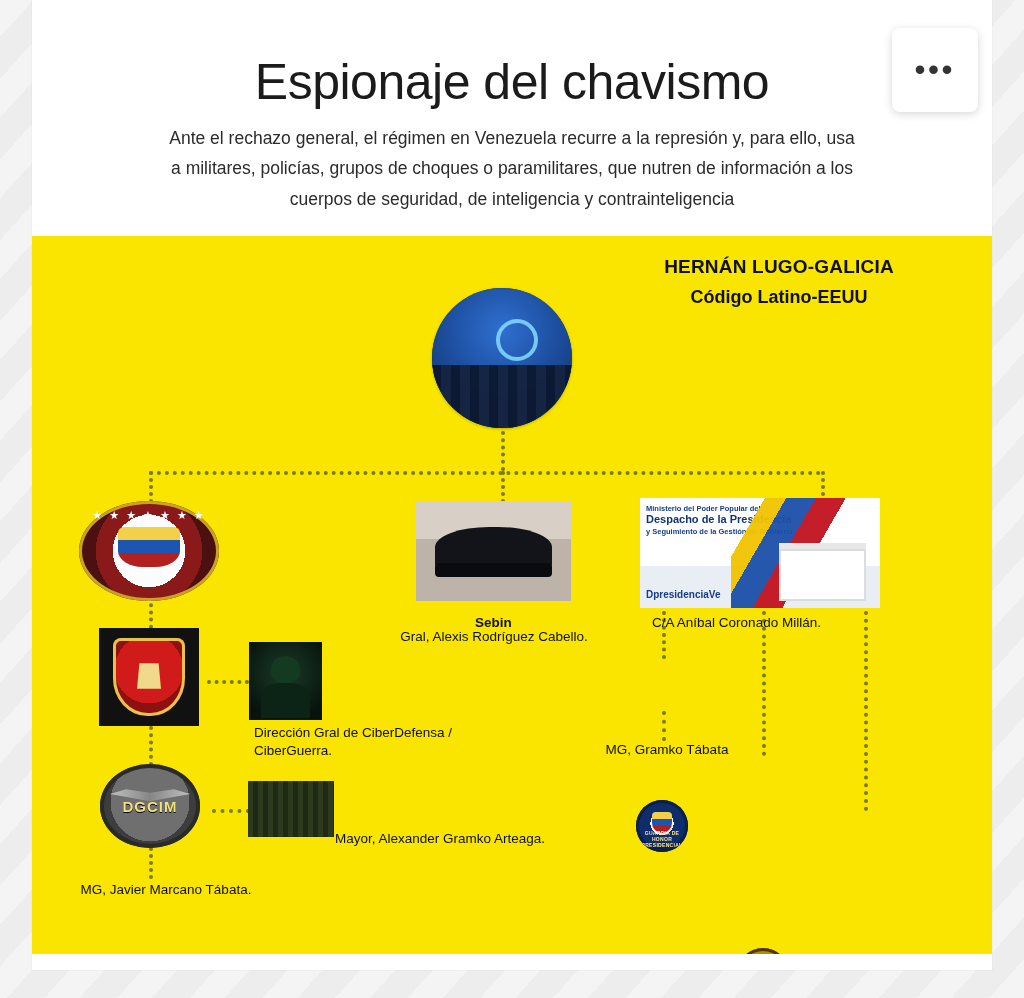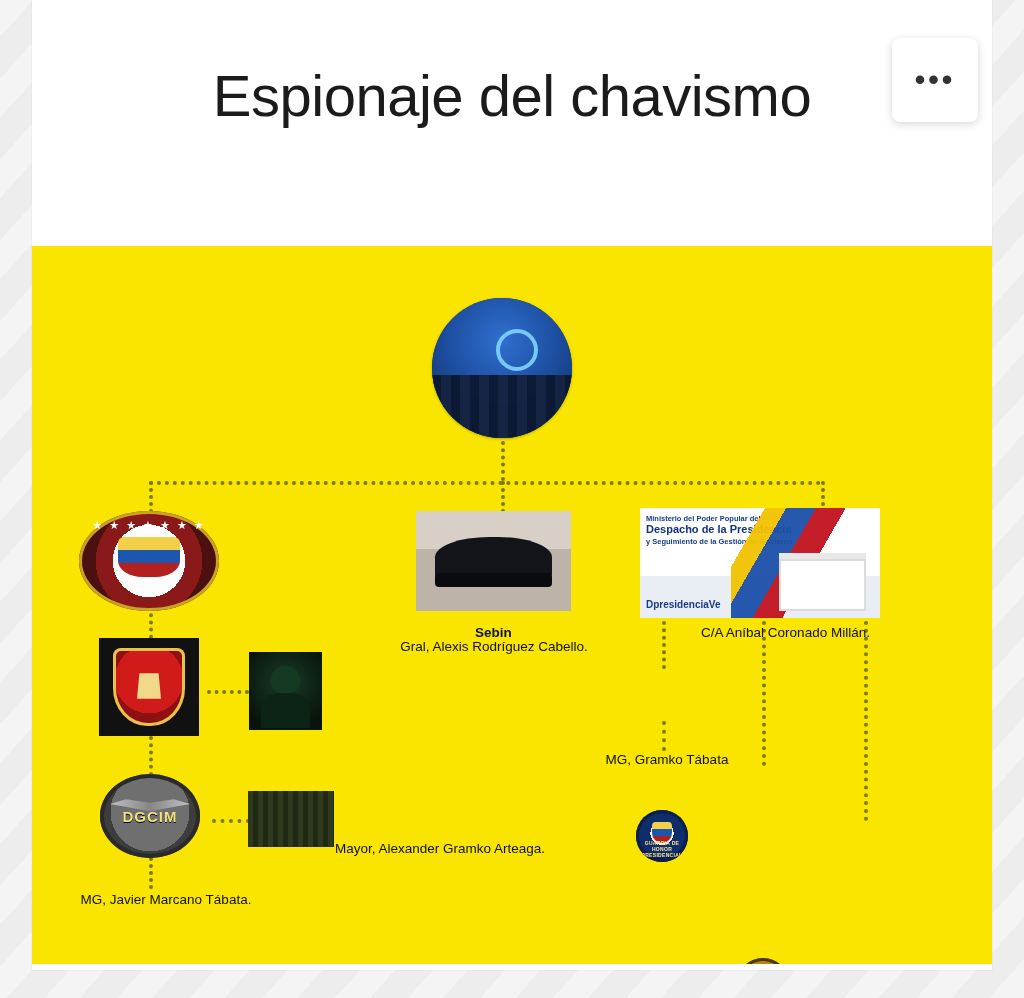--- a/index.html
+++ b/index.html
@@ -37,23 +37,23 @@
     box-shadow: 0 0 0 1px rgba(0,0,0,0.02);
   }
   
   #header {
     position: relative;
     height: 230px;
     background: #ffffff;
     text-align: center;
   }
   #title {
-    margin: 16px;
+    margin: 6px;
     padding-top: 50px;
-    font-size: 58px;
+    font-size: 50px;
     font-weight: 400;
     color: #1b1b1b;
     letter-spacing: -0.5px;
     line-height: 1.05;
   }
   #subtitle {
     margin: 14px auto 0 auto;
     width: 690px;
     font-size: 17.5px;
     line-height: 1.75;
@@ -379,27 +379,32 @@
 </style>
 </head>
 <body>
 
 <div id="bg-texture"></div>
 
 <div id="page">
 
   <div id="header">
     <h1 id="title">Espionaje del chavismo</h1>
+    <p id="subtitle">Ante el rechazo general, el régimen en Venezuela recurre a la represión y, para ello, usa a militares, policías, grupos de choques o paramilitares, que nutren de información a los cuerpos de seguridad, de inteligencia y contrainteligencia</p>
     <div id="menu-button">
       <span class="dots">•••</span>
     </div>
   </div>
 
   <div id="canvas">
 
+    <div class="byline">
+      <div class="name">HERNÁN LUGO-GALICIA</div>
+      <div class="org">Código Latino-EEUU</div>
+    </div>
 
     <div class="dotline-v" style="left:469px; top:195px; height:40px;"></div>
     <div class="dotline-h" style="left:117px; top:235px; width:672px;"></div>
     <div class="dotline-v" style="left:117px; top:235px; height:32px;"></div>
     <div class="dotline-v" style="left:469px; top:235px; height:32px;"></div>
     <div class="dotline-v" style="left:789px; top:235px; height:32px;"></div>
 
     <div class="dotline-v" style="left:117px; top:360px; height:40px;"></div>
     <div class="dotline-h" style="left:175px; top:444px; width:42px;"></div>
     <div class="dotline-v" style="left:117px; top:490px; height:40px;"></div>
@@ -434,29 +439,30 @@
         <div class="txt">
           <span>Ministerio del Poder Popular del</span>
           <span class="big">Despacho de la Presidencia</span>
           <span>y Seguimiento de la Gestión de Gobierno</span>
         </div>
         <div class="handle">DpresidenciaVe</div>
         <div class="stripes"></div>
         <div class="palace"></div>
       </div>
     </div>
-    <div class="caption" style="left:636px; top:378px; width:235px;">C/A Aníbal Coronado Millán.</div>
+    <div class="caption" style="left:587px; top:378px; width:235px;">C/A Aníbal Coronado Millán.</div>
 
     <div class="node" style="left:67px; top:392px; width:100px; height:98px;">
       <div class="shield-red"></div>
     </div>
 
     <div class="node" style="left:217px; top:406px; width:73px; height:78px;">
       <div class="hacker-photo"></div>
     </div>
+    <div class="caption" style="left:222px; top:488px; width:200px; text-align:left;">Dirección Gral de CiberDefensa / CiberGuerra.</div>
 
     <div class="node" style="left:68px; top:528px; width:100px; height:84px;">
       <div class="dgcim-emblem">
         <div class="wing"></div>
         <span class="word">DGCIM</span>
       </div>
     </div>
     <div class="caption" style="left:24px; top:645px; width:220px;">MG, Javier Marcano Tábata.</div>
 
     <div class="node" style="left:216px; top:545px; width:86px; height:56px;">

